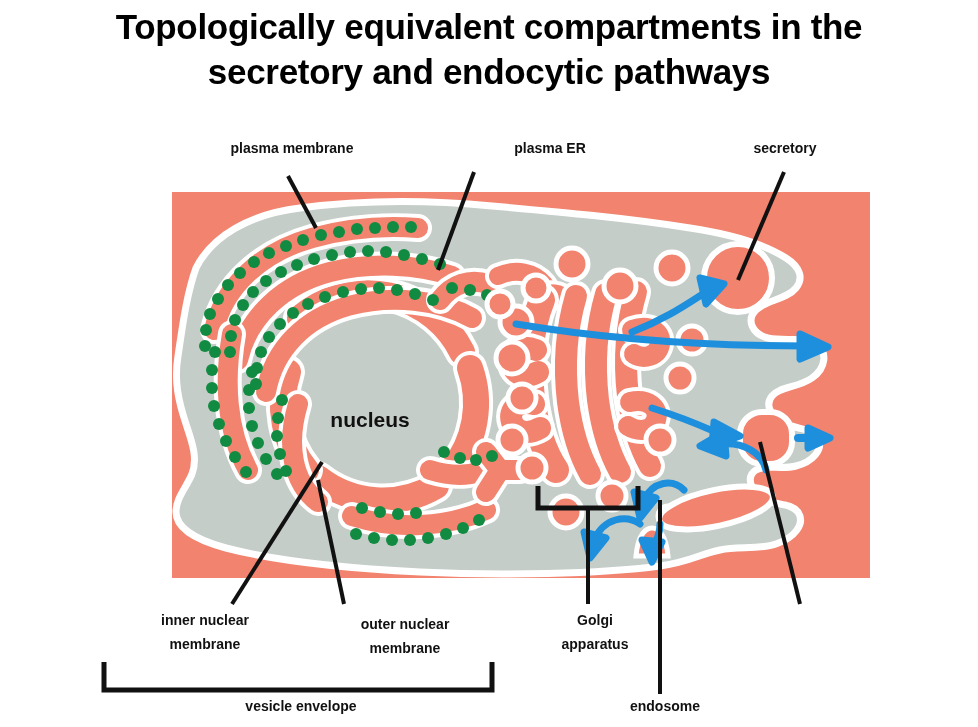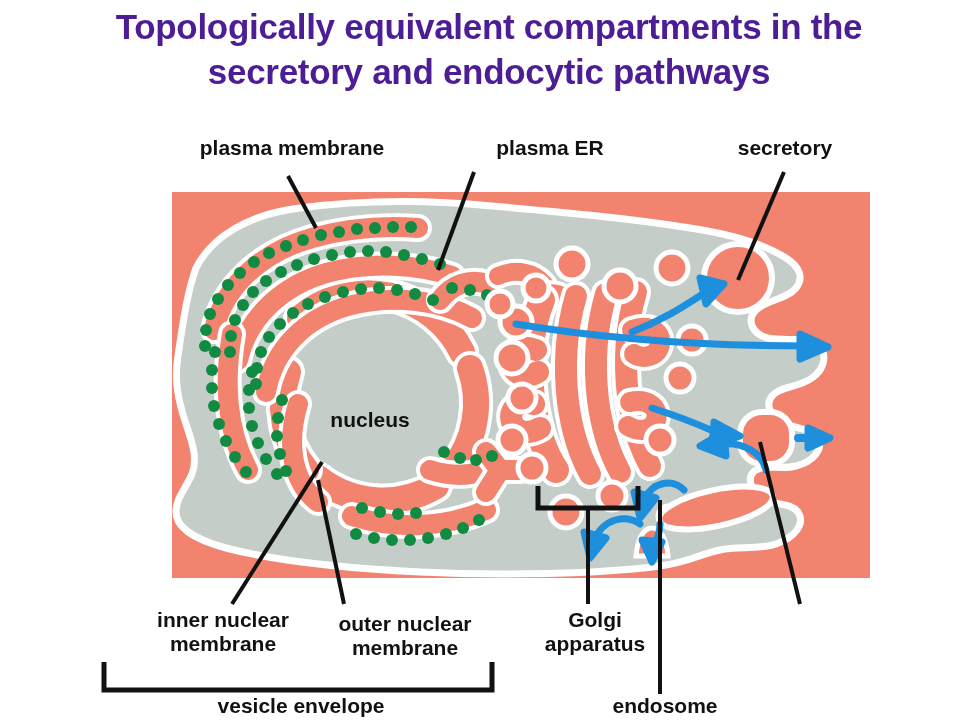--- a/index.html
+++ b/index.html
@@ -11,32 +11,32 @@
     overflow:hidden;
     position:relative;
   }
   #stage{position:relative;width:978px;height:727px;}
 
   .title{
     position:absolute;left:0;top:4px;width:978px;
     text-align:center;
     font-size:35px;line-height:45px;
     font-weight:bold;
-    color:#4c1d95;
+    color:#000000;
     letter-spacing:-0.3px;
   }
   .title .l2{display:block;}
 
   svg.fig{position:absolute;left:0;top:0;width:978px;height:727px;}
 
   .lbl{
     position:absolute;
     font-weight:bold;
     color:#111111;
-    font-size:21px;
+    font-size:14px;
     line-height:24px;
     white-space:pre;
     text-align:center;
   }
   .lbl.nuc{font-size:21px;}
 </style>
 </head>
 <body>
 
 <div id="stage">
@@ -337,21 +337,21 @@
   </svg>
 
   <div class="lbl" style="left:172px; top:136px; width:240px;">plasma membrane</div>
 
   <div class="lbl" style="left:470px; top:136px; width:160px;">plasma ER</div>
 
   <div class="lbl" style="left:700px; top:136px; width:170px;">secretory</div>
 
   <div class="lbl nuc" style="left:300px; top:388px; width:140px;margin-top:20px;">nucleus</div>
 
-  <div class="lbl" style="left:128px; top:608px; width:190px;text-align:center;">inner nuclear<br>membrane</div>
+  <div class="lbl" style="left:110px; top:608px; width:190px;text-align:center;">inner nuclear<br>membrane</div>
 
   <div class="lbl" style="left:310px; top:612px; width:190px;">outer nuclear<br>membrane</div>
 
   <div class="lbl" style="left:176px; top:694px; width:250px;">vesicle envelope</div>
 
   <div class="lbl" style="left:520px; top:608px; width:150px;">Golgi<br>apparatus</div>
 
   <div class="lbl" style="left:580px; top:694px; width:170px;">endosome</div>
 
 

